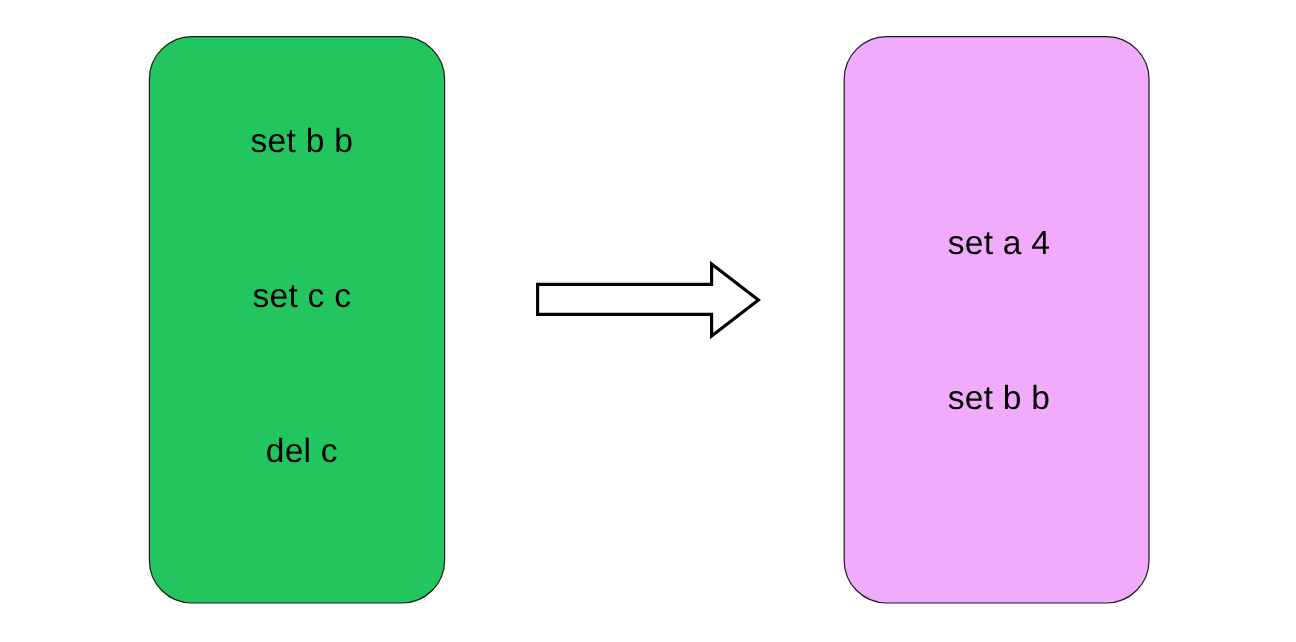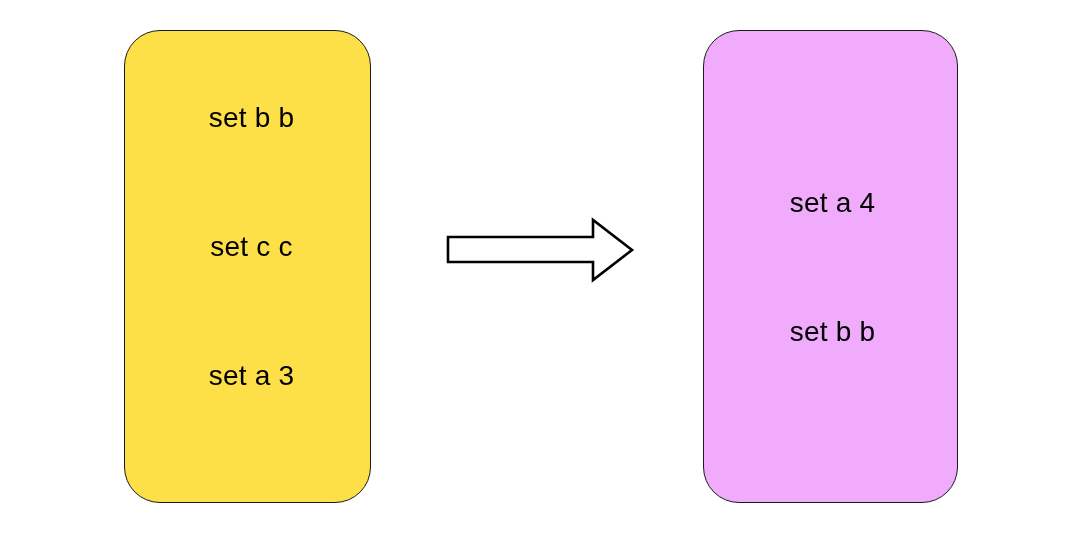--- a/index.html
+++ b/index.html
@@ -26,21 +26,21 @@
     border-radius: 36px;
     display: flex;
     align-items: center;
     justify-content: center;
   }
   #box-before {
     left: 124px;
     top: 30px;
     width: 247px;
     height: 473px;
-    background: #fde047;
+    background: #22c55e;
   }
   #box-after {
     left: 703px;
     top: 30px;
     width: 255px;
     height: 473px;
     background: #f0abfc;
   }
 
   .cmd-list {
@@ -76,21 +76,21 @@
 </head>
 <body>
 
 <div id="canvas">
 
   <div class="box" id="box-before">
     <div class="cmd-list">
       
       <span class="cmd-line">set b b</span>
       <span class="cmd-line">set c c</span>
-      <span class="cmd-line">set a 3</span>
+      <span class="cmd-line">del c</span>
       
     </div>
   </div>
 
   <svg id="arrow" viewBox="0 0 192 72">
     <polygon points="4,23 149,23 149,6 188,36 149,66 149,48 4,48" fill="#ffffff" stroke="#000000" stroke-width="2.6" stroke-linejoin="miter"></polygon>
   </svg>
 
   <div class="box" id="box-after">
     <div class="cmd-list">

